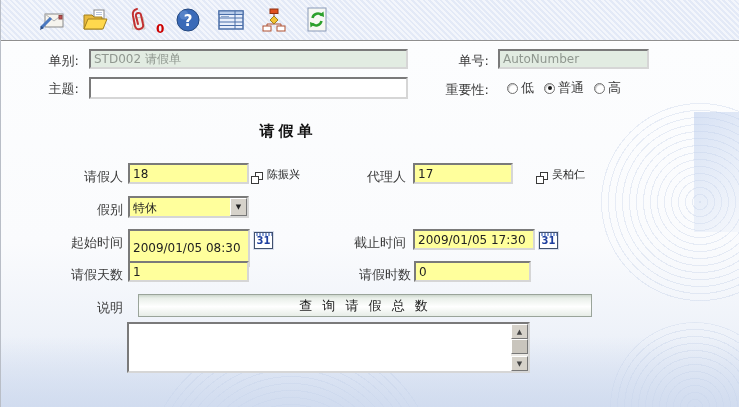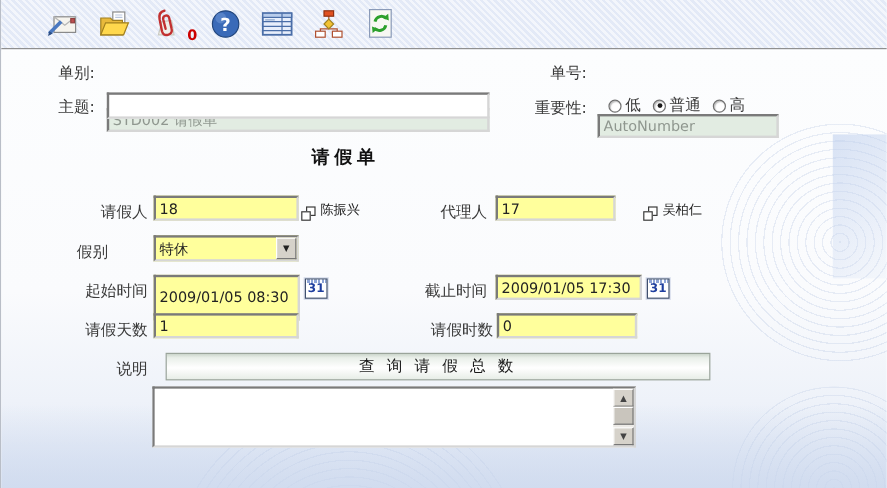--- a/index.html
+++ b/index.html
@@ -173,23 +173,23 @@
 
   <div class="main">
 
     <div class="ripple" style="left:140px; top:290px; width:300px; height:300px;"></div>
     <div class="ripple" style="right:-60px; top:60px; width:200px; height:200px;"></div>
     <div class="ripple" style="right:-40px; top:280px; width:170px; height:170px; opacity:.9;"></div>
     <div class="box-watermark"></div>
     <div class="bottom-fade"></div>
 
     <div class="lbl" style="left:0; top:10px; width:78px;">单别:</div>
-    <input class="sunk ro" style="position: absolute; left: 88px; top: 7px; width: 319px; height: 20px; margin-top: 41px;" readonly="" value="STD002 请假单">
+    <input class="sunk ro" style="position: absolute; left: 88px; top: 7px; width: 319px; height: 20px;" readonly="" value="STD002 请假单">
     <div class="lbl" style="left:420px; top:10px; width:68px;">单号:</div>
-    <input class="sunk ro" style="position: absolute; left: 497px; top: 7px; width: 151px; height: 20px; margin-top: 46px;" readonly="" value="AutoNumber">
+    <input class="sunk ro" style="position: absolute; left: 497px; top: 7px; width: 151px; height: 20px;" readonly="" value="AutoNumber">
 
     <div class="lbl" style="left:0; top:38px; width:78px;">主题:</div>
     <input class="sunk white" style="position: absolute; left: 88px; top: 35px; width: 319px; height: 22px;" value="">
     <div class="lbl" style="left:420px; top:39px; width:68px;">重要性:</div>
 
     <div class="radio-group" style="left:506px; top:37px;">
       <span class="radio-opt">
         <span class="radio"></span>
         <span>低</span>
       </span>
@@ -214,21 +214,21 @@
     <span class="person-name" style="left:266px; top:125px;">陈振兴</span>
 
     <div class="lbl" style="left:313px; top:126px; width:92px;">代理人</div>
     <input class="sunk yellow" style="position: absolute; left: 412px; top: 121px; width: 100px; height: 21px;" value="17">
     <span class="browse-icon" style="left:535px; top:130px;">
       <span class="b1"></span>
         <span class="b2"></span>
     </span>
     <span class="person-name" style="left:551px; top:125px;">吴柏仁</span>
 
-    <div class="lbl" style="left:30px; top:159px; width:92px;text-align:center;">假别</div>
+    <div class="lbl" style="left:30px; top:159px; width:92px;">假别</div>
     <div class="sel" style="left:127px; top:154px; width:121px;">
       <span class="sel-text">特休</span>
       <span class="sel-btn">▼</span>
     </div>
 
     <div class="lbl" style="left:30px; top:192px; width:92px;">起始时间</div>
     <input class="sunk yellow" style="position: absolute; left: 127px; top: 187px; width: 122px; height: 38px;" value="2009/01/05 08:30">
     <span class="cal" style="left:253px; top:190px;">31</span>
 
     <div class="lbl" style="left:313px; top:192px; width:92px;">截止时间</div>

